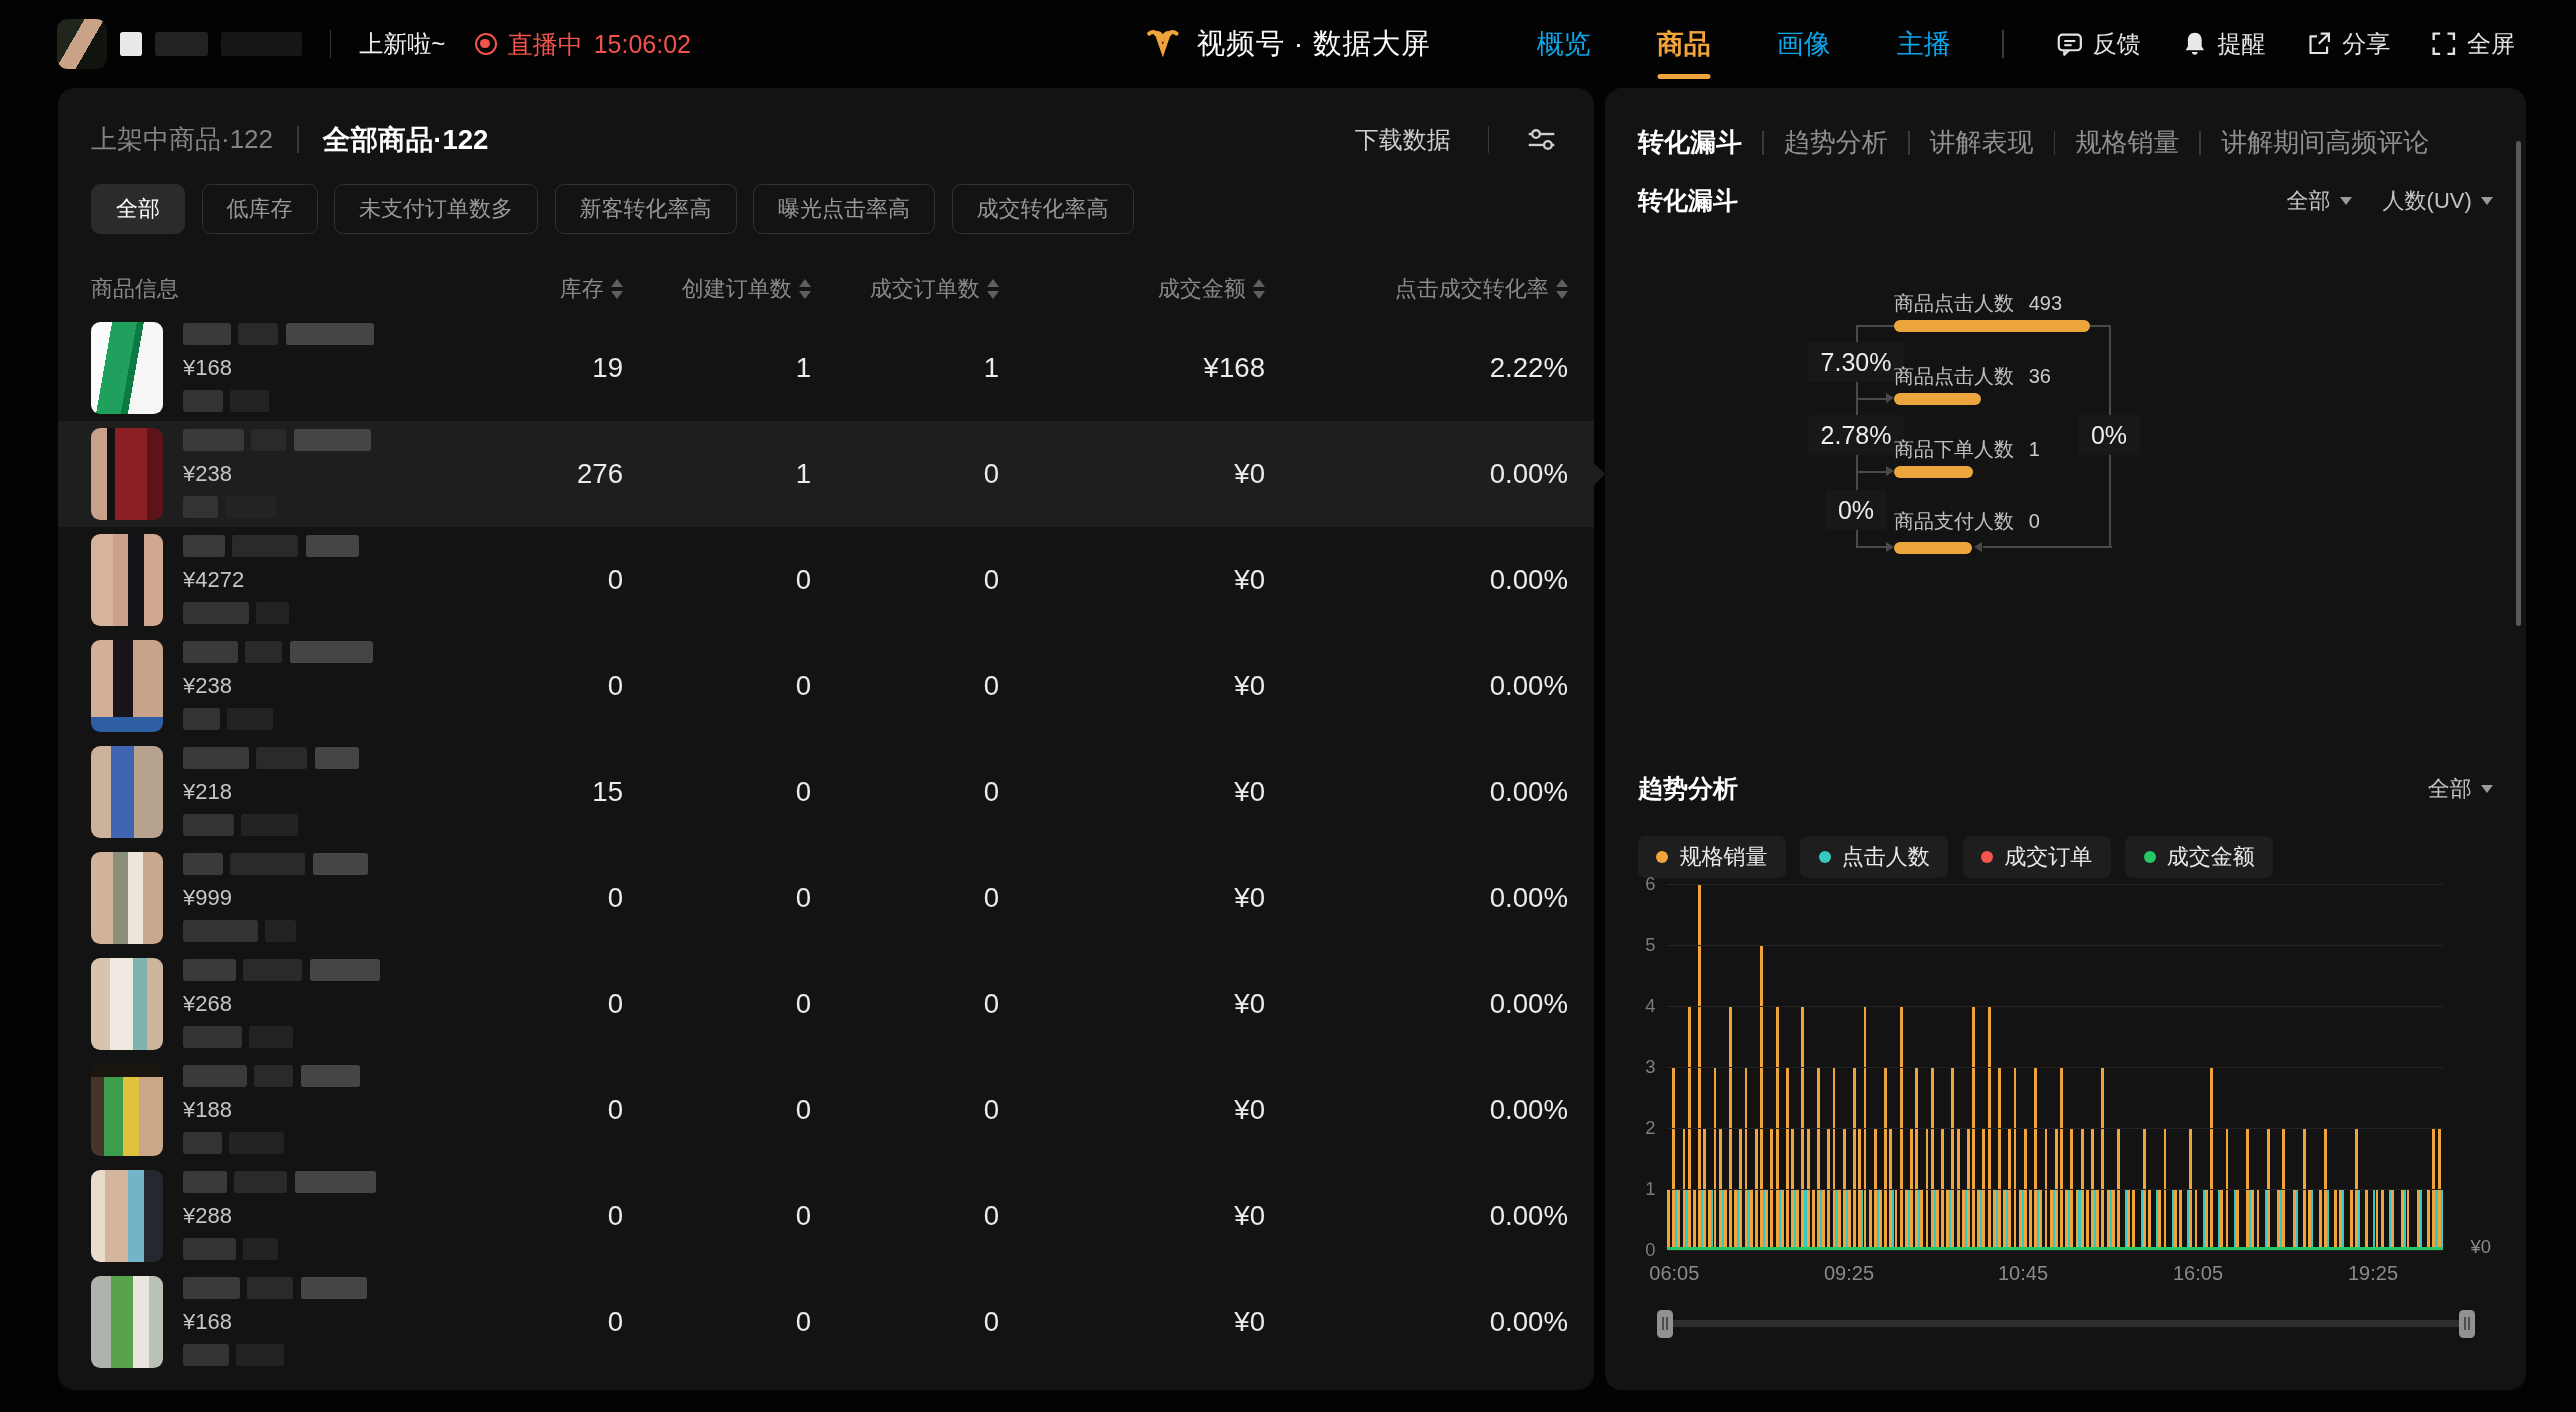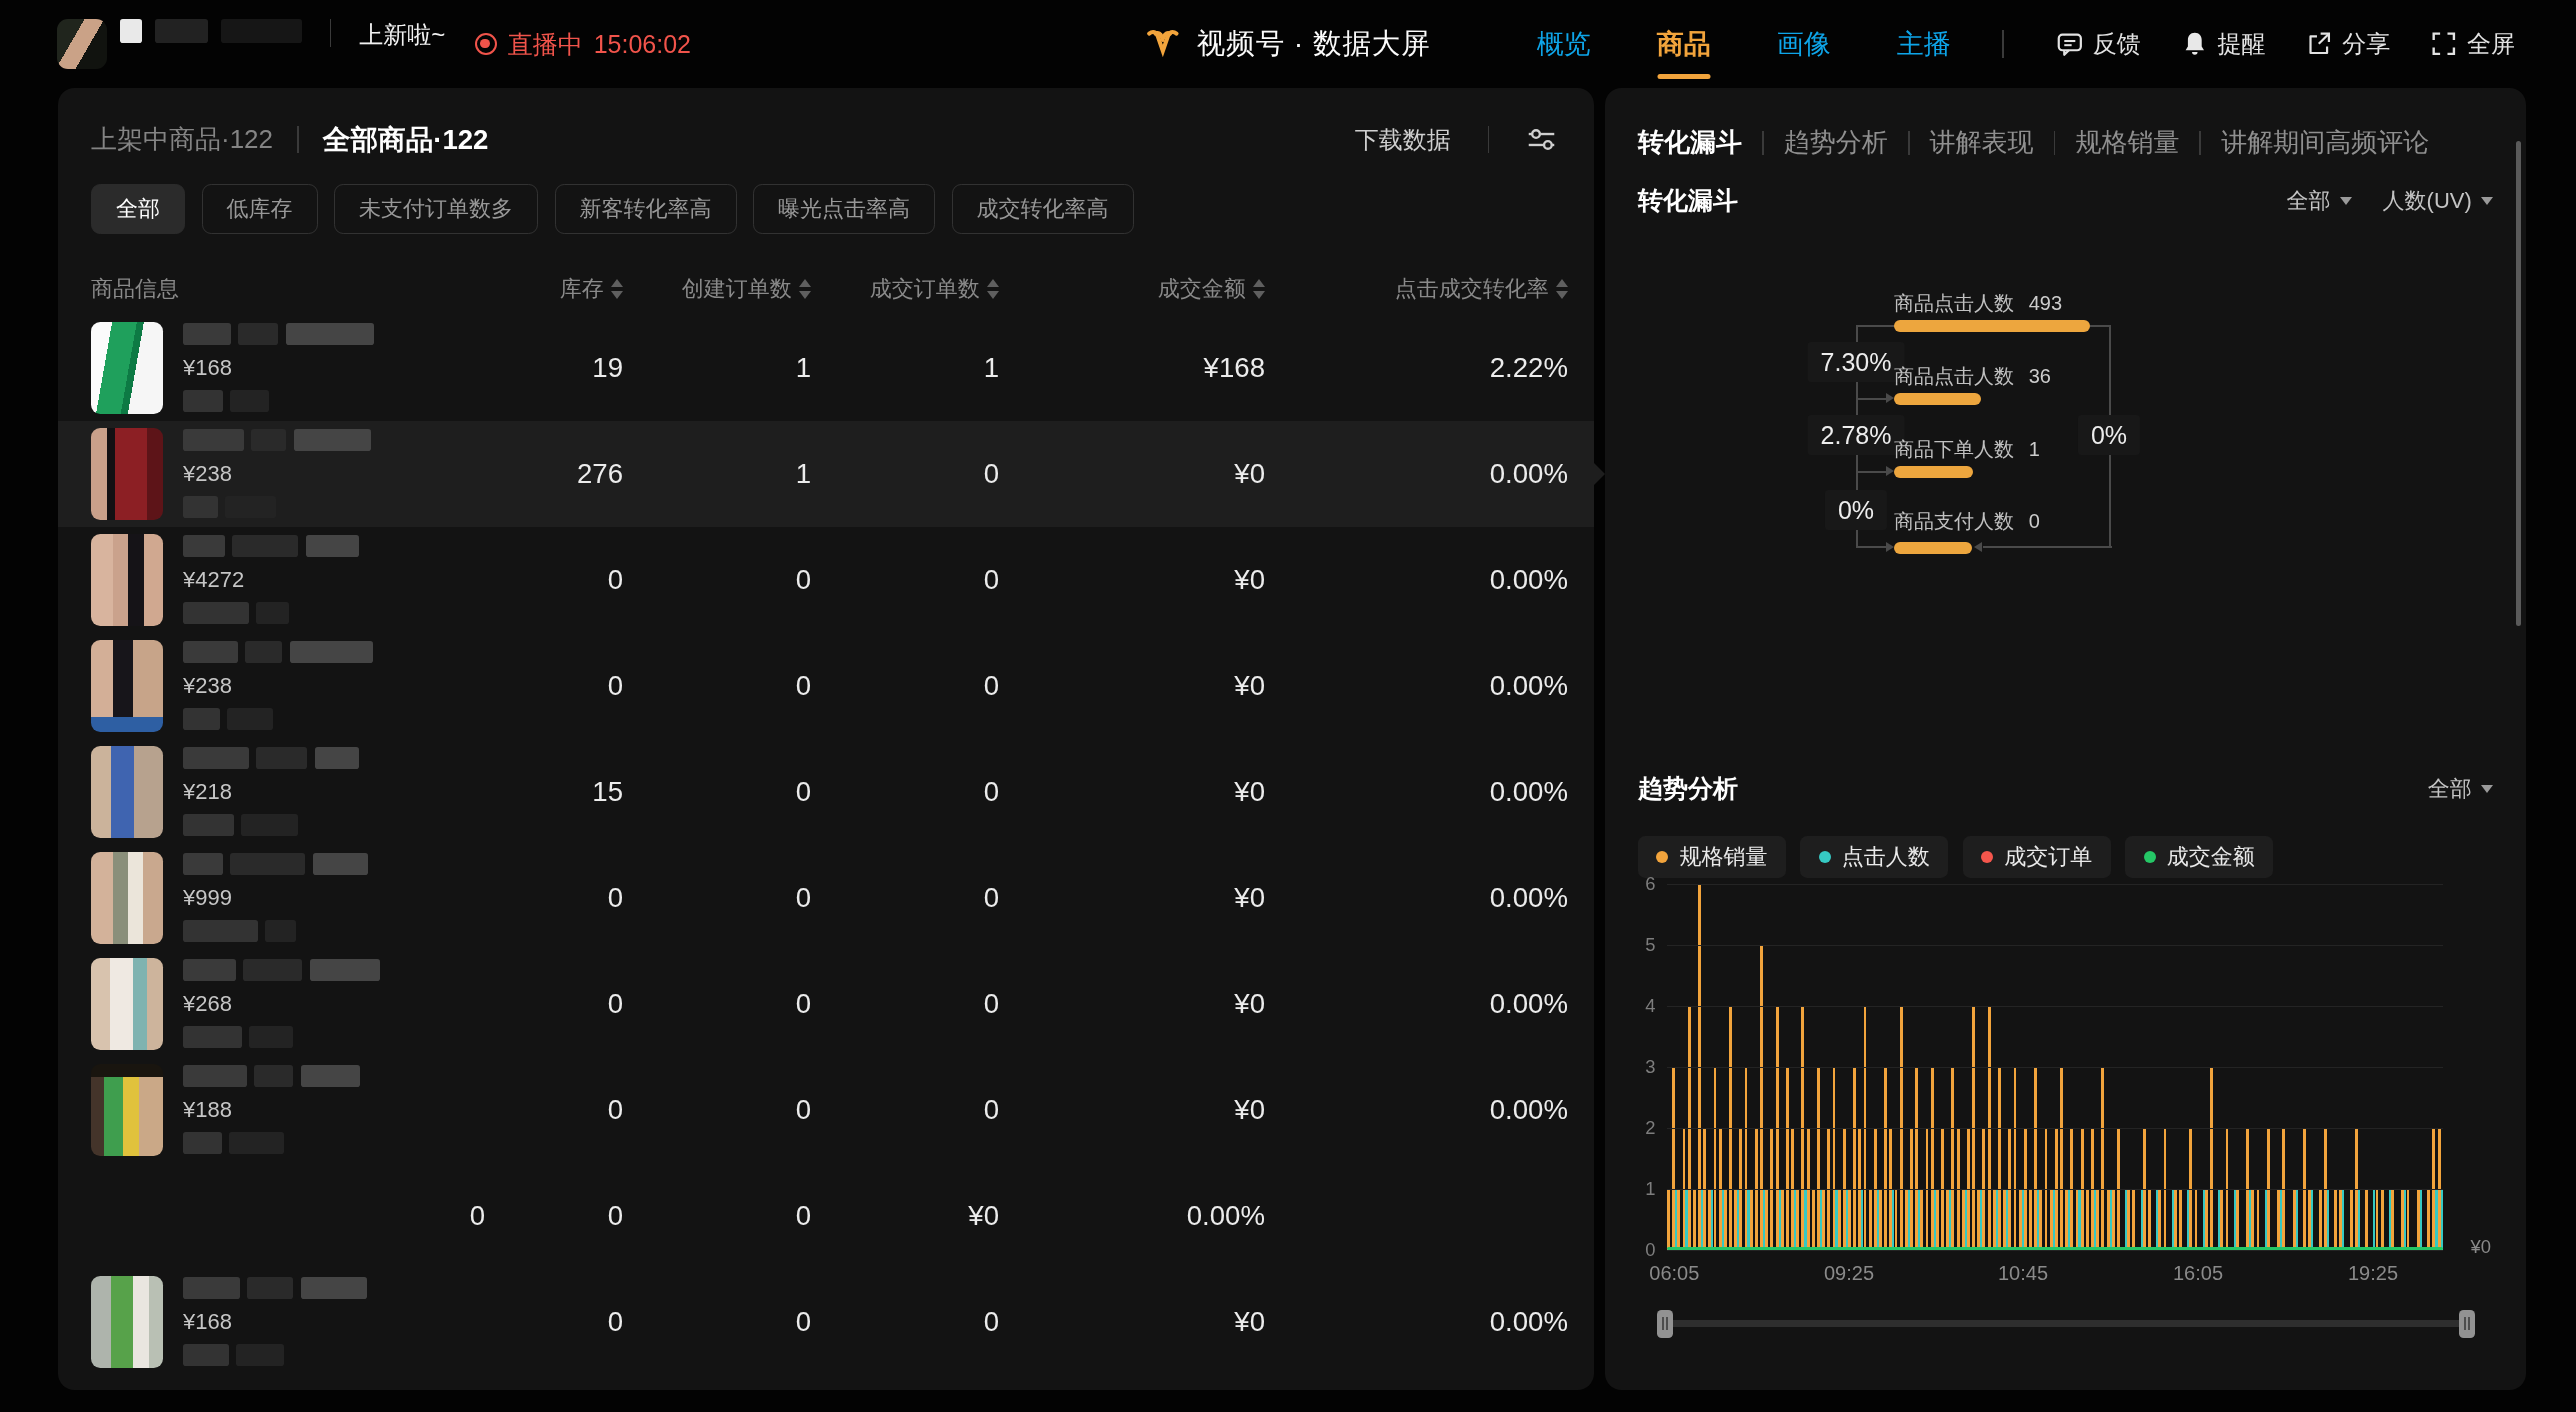--- a/index.html
+++ b/index.html
@@ -2,21 +2,21 @@
 <html style="font-size:14.7px"><head>
 <meta charset="utf-8">
 <style>
   html,body{margin:0;padding:0;background:#000;}
   *{box-sizing:border-box;}
   .stage{position:relative;width:2576px;height:1413px;background:#030303;overflow:hidden;
          font-family:"Liberation Sans","DejaVu Sans",sans-serif;color:#e8e8e8;}
 
   
   .topbar{position:absolute;left:0;top:0;width:100%;height:88px;display:flex;align-items:center;justify-content:space-between;padding:0 37px;}
-  .tb-left{display:flex;gap:13px;min-width:698px;}
+  .tb-left{display:flex;align-items:center;gap:13px;min-width:698px;}
   .avatar{width:50px;height:50px;border-radius:11px;margin-left:20px;
           background:linear-gradient(120deg,#20251d 0 35%,#caa287 35% 60%,#11130f 60%);}
   .cens{height:24px;border-radius:2.8px;}
   .tb-div{width:1.8px;height:27.6px;background:#3a3a3a;margin:0 14.7px;}
   .anchor-label{font-size:24px;color:#f2f2f2;}
   .live{display:flex;align-items:center;gap:11px;color:#f1544b;font-size:25px;margin-left:16.5px;}
   .live-dot{width:22px;height:22px;border:2.8px solid #f1544b;border-radius:50%;position:relative;}
   .live-dot::after{content:"";position:absolute;left:3.7px;top:3.7px;width:9.2px;height:9.2px;border-radius:50%;background:#f1544b;}
   .tb-center{position:absolute;left:50%;top:0;height:88px;transform:translateX(-50%);display:flex;align-items:center;gap:16.5px;}
   .logo-title{font-size:28.5px;color:#fbfbfb;letter-spacing:0.9px;}
@@ -442,20 +442,35 @@
               </div>
             </div>
           </div>
           <div class="cell-num">0</div>
           <div class="cell-num">0</div>
           <div class="cell-num">0</div>
           <div class="cell-num">¥0</div>
           <div class="cell-num">0.00%</div>
         </div>
         <div class="grid-row prow">
+          <div class="pinfo">
+            <div class="pimg m9"></div>
+            <div class="ptxt">
+              <div class="cline">
+                <div class="cblk" style="width: 44px; background: rgb(58, 58, 58);"></div>
+                <div class="cblk" style="width: 53px; background: rgb(42, 42, 42);"></div>
+                <div class="cblk" style="width: 81px; background: rgb(69, 69, 69);"></div>
+              </div>
+              <div class="price">¥288</div>
+              <div class="cline">
+                <div class="cblk" style="width: 53px; background: rgb(51, 51, 51);"></div>
+                <div class="cblk" style="width: 35px; background: rgb(35, 35, 35);"></div>
+              </div>
+            </div>
+          </div>
           <div class="cell-num">0</div>
           <div class="cell-num">0</div>
           <div class="cell-num">0</div>
           <div class="cell-num">¥0</div>
           <div class="cell-num">0.00%</div>
         </div>
         <div class="grid-row prow">
           <div class="pinfo">
             <div class="pimg m10"></div>
             <div class="ptxt">

